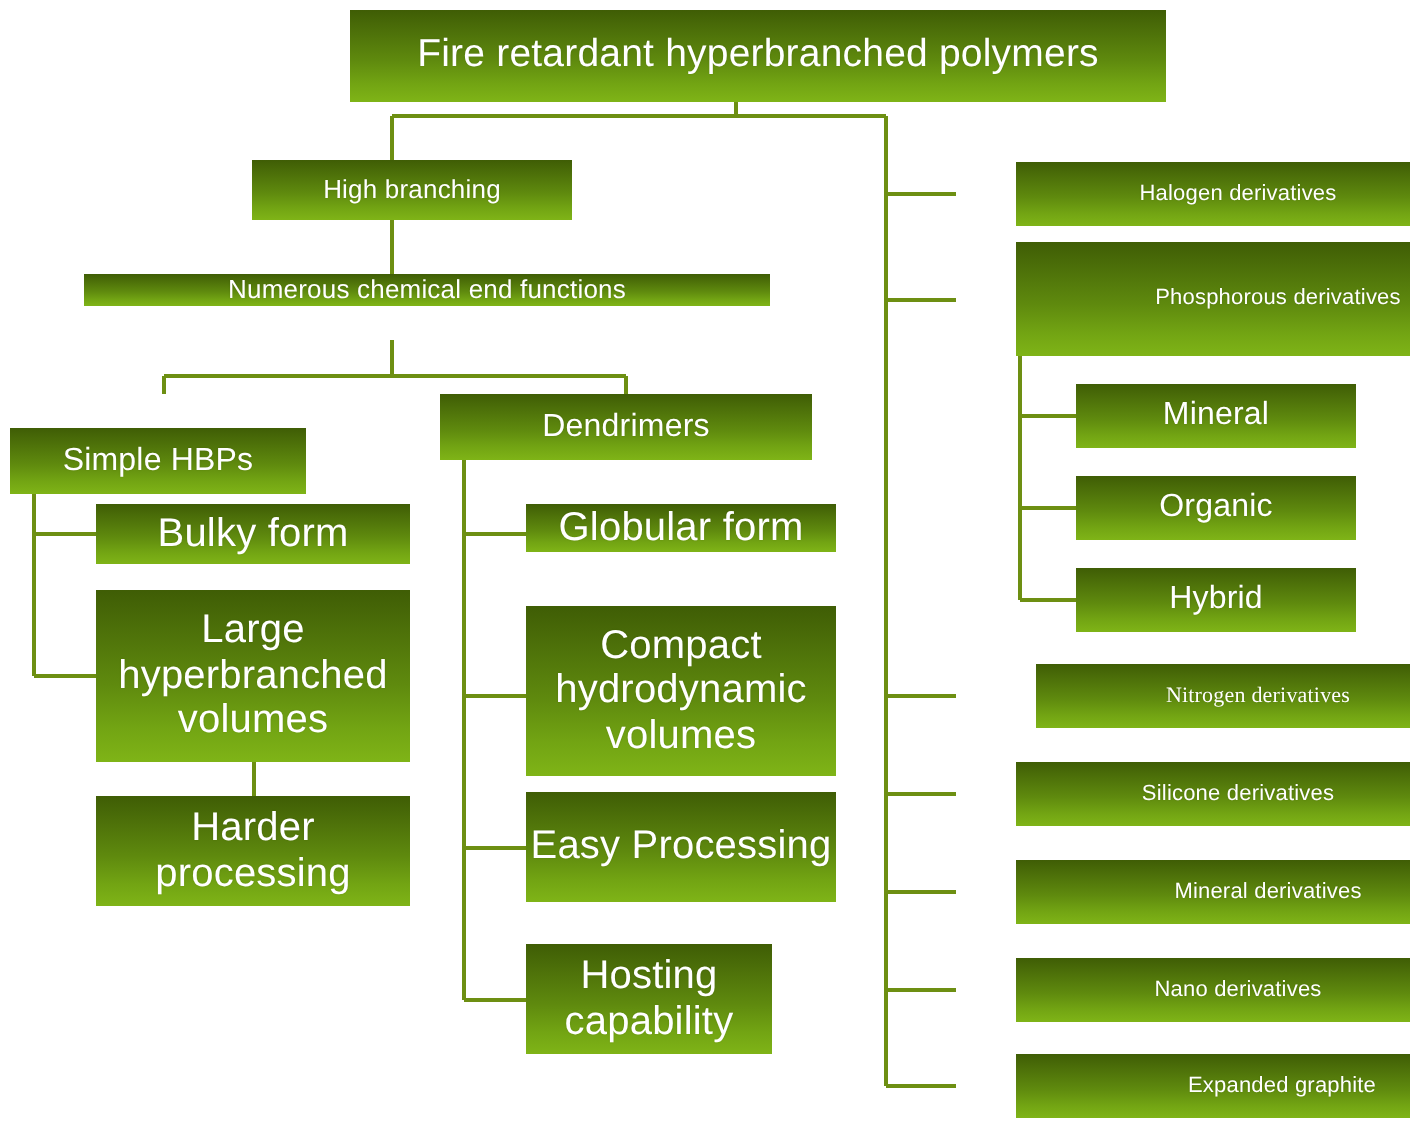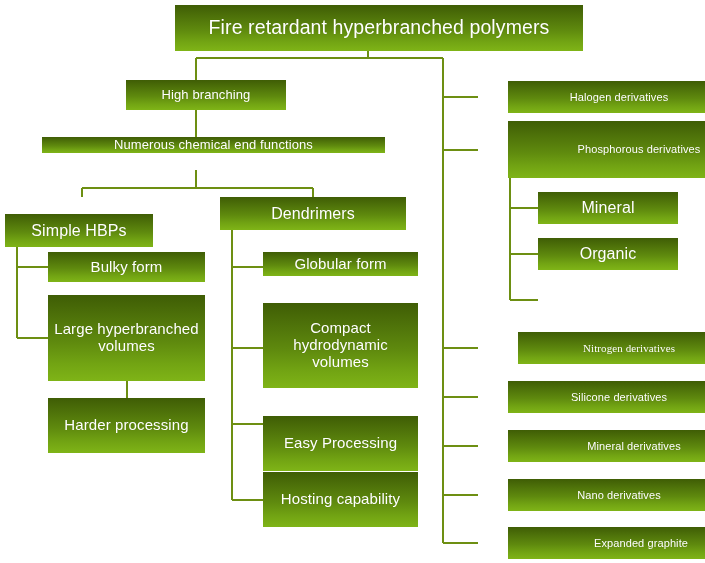--- a/index.html
+++ b/index.html
@@ -29,21 +29,21 @@
     background:linear-gradient(to bottom,#426106 0%,#4d710a 18%,#64901000 0%,#4f730a 30%,#63900f 62%,#76a914 84%,#80b517 100%);
     background:linear-gradient(to bottom,#3f5d05,#4c6f09 22%,#5f8a0e 55%,#72a413 80%,#7fb417);
     line-height:1.12;
     letter-spacing:.1px;
     text-shadow:0 0 1px rgba(0,0,0,.12);
     z-index:2;
   }
   .node.t-title{font-size:19.5px;}
   .node.t-l1{font-size:13px;}
   .node.t-l2{font-size:16px;}
-  .node.t-l3{font-size:15px;}
+  .node.t-l3{font-size:20px;}
   .node.t-r1{font-size:11px;margin-left:30px;}
   .node.t-r2{font-size:16px;}
 </style>
 </head>
 <body>
 
 <div id="diagram">
 
   <svg id="connectors" viewBox="0 0 705 563" xmlns="http://www.w3.org/2000/svg">
     <g stroke="#6d8f12" stroke-width="1.6" fill="none" shape-rendering="crispEdges">
@@ -101,32 +101,33 @@
   <div class="node t-l3" style="left:48px;top:252px;width:157px;height:30px;">Bulky form</div>
 
   <div class="node t-l3" style="left:48px;top:295px;width:157px;height:86px;">Large hyperbranched volumes</div>
 
   <div class="node t-l3" style="left:48px;top:398px;width:157px;height:55px;">Harder processing</div>
 
   <div class="node t-l3" style="left:263px;top:252px;width:155px;height:24px;">Globular form</div>
 
   <div class="node t-l3" style="left:263px;top:303px;width:155px;height:85px;">Compact hydrodynamic volumes</div>
 
-  <div class="node t-l3" style="left:263px;top:396px;width:155px;height:55px;margin-top:20px;">Easy Processing</div>
+  <div class="node t-l3" style="left:263px;top:396px;width:155px;height:55px;">Easy Processing</div>
 
-  <div class="node t-l3" style="left:263px;top:472px;width:155px;height:55px;">Hosting capability</div>
+  <div class="node t-l3" style="left:263px;top:472px;width:123px;height:55px;">Hosting capability</div>
 
   <div class="node t-r1" style="left:478px;top:81px;width:222px;height:32px;">Halogen derivatives</div>
 
   <div class="node t-r1" style="left:478px;top:121px;width:222px;height:57px;padding-left:40px;">Phosphorous derivatives</div>
 
   <div class="node t-r2" style="left:538px;top:192px;width:140px;height:32px;">Mineral</div>
 
   <div class="node t-r2" style="left:538px;top:238px;width:140px;height:32px;">Organic</div>
 
+  <div class="node t-r2" style="left:538px;top:284px;width:140px;height:32px;">Hybrid</div>
 
   <div class="node t-r1" style="left:488px;top:332px;width:222px;height:32px;font-family:Liberation Serif, serif;">Nitrogen derivatives</div>
 
   <div class="node t-r1" style="left:478px;top:381px;width:222px;height:32px;">Silicone derivatives</div>
 
   <div class="node t-r1" style="left:478px;top:430px;width:252px;height:32px;">Mineral derivatives</div>
 
   <div class="node t-r1" style="left:478px;top:479px;width:222px;height:32px;">Nano derivatives</div>
 
   <div class="node t-r1" style="left:478px;top:527px;width:266px;height:32px;">Expanded graphite</div>

